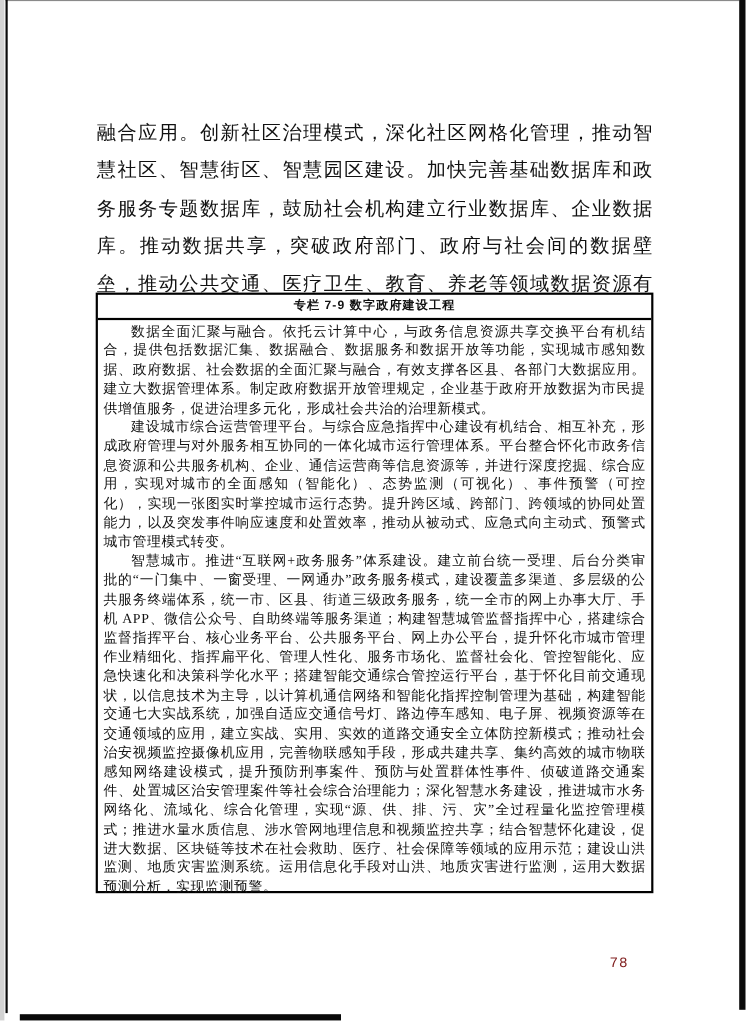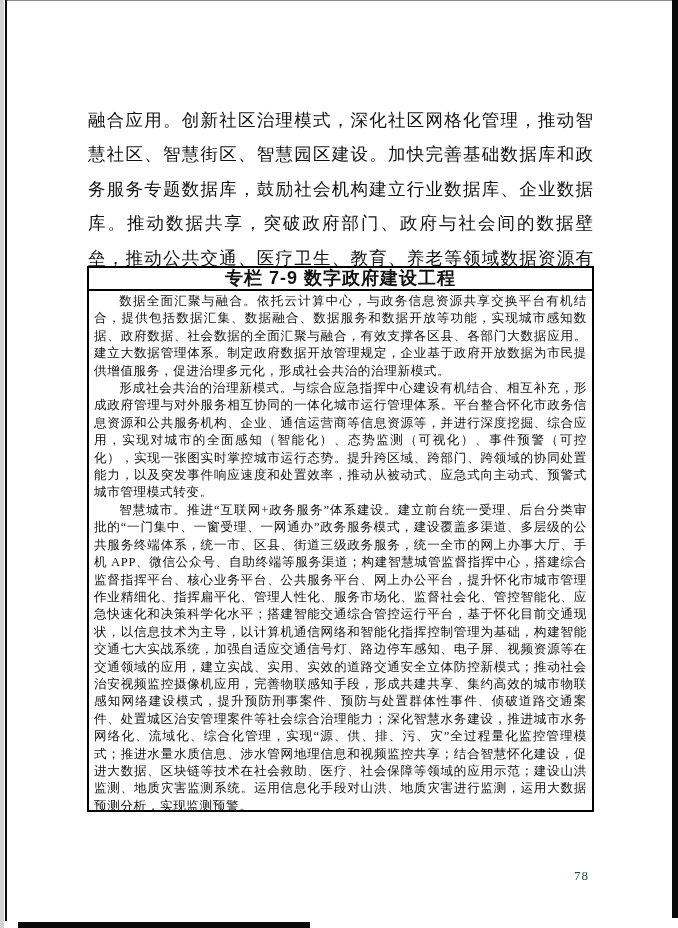--- a/index.html
+++ b/index.html
@@ -32,62 +32,63 @@
     position:absolute; left:87px; top:266px;
     width:503px; height:542px;
     border:2px solid #000;
     box-sizing:content-box;
     background:#fff;
   }
   .box-title {
     height:21px; line-height:21px;
     text-align:center;
     font-weight:bold;
-    font-size:18px;
+    font-size:11px;
     border-bottom:2px solid #000;
     font-family:"Liberation Sans", sans-serif;
     letter-spacing:1px;
   }
   .box-body {
     padding:2px 5px 0 5px;
     font-size:12.6px;
     line-height:17.4px;
     letter-spacing:0.6px;
     text-align:justify;
     overflow:hidden;
   }
   .box-para { margin:0; text-indent:2em; }
   .box-para .lead {
     font-weight:normal;
     font-family:"Liberation Sans", sans-serif;
   }
 
   .page-number {
-    position:absolute; left:574px; top:868px;
+    position:absolute; left:554px; top:868px;
     font-size:13px; letter-spacing:1px;
-    color:#14532d;
+    color:#7f1d1d;
+    font-family:Liberation Mono, monospace;
   }
 </style>
 </head>
 <body>
 
 <div class="page">
 
   <div class="edge-top"></div>
   <div class="edge-grey-left"></div>
   <div class="edge-line-left"></div>
   <div class="edge-right"></div>
   <div class="edge-bottom"></div>
 
   <p class="intro">融合应用。创新社区治理模式，深化社区网格化管理，推动智慧社区、智慧街区、智慧园区建设。加快完善基础数据库和政务服务专题数据库，鼓励社会机构建立行业数据库、企业数据库。推动数据共享，突破政府部门、政府与社会间的数据壁垒，推动公共交通、医疗卫生、教育、养老等领域数据资源有序开放。</p>
 
   <div class="feature-box">
     <div class="box-title">专栏 7-9 数字政府建设工程</div>
     <div class="box-body">
       <p class="box-para"><span class="lead">数据全面汇聚与融合。</span><span>依托云计算中心，与政务信息资源共享交换平台有机结合，提供包括数据汇集、数据融合、数据服务和数据开放等功能，实现城市感知数据、政府数据、社会数据的全面汇聚与融合，有效支撑各区县、各部门大数据应用。建立大数据管理体系。制定政府数据开放管理规定，企业基于政府开放数据为市民提供增值服务，促进治理多元化，形成社会共治的治理新模式。</span></p>
-      <p class="box-para"><span class="lead">形成社会共治的治理新模式。</span><span>与综合应急指挥中心建设有机结合、相互补充，形成政府管理与对外服务相互协同的一体化城市运行管理体系。平台整合怀化市政务信息资源和公共服务机构、企业、通信运营商等信息资源等，并进行深度挖掘、综合应用，实现对城市的全面感知（智能化）、态势监测（可视化）、事件预警（可控化），实现一张图实时掌控城市运行态势。提升跨区域、跨部门、跨领域的协同处置能力，以及突发事件响应速度和处置效率，推动从被动式、应急式向主动式、预警式城市管理模式转变。</span></p>
+      <p class="box-para"><span class="lead">建设城市综合运营管理平台。</span><span>与综合应急指挥中心建设有机结合、相互补充，形成政府管理与对外服务相互协同的一体化城市运行管理体系。平台整合怀化市政务信息资源和公共服务机构、企业、通信运营商等信息资源等，并进行深度挖掘、综合应用，实现对城市的全面感知（智能化）、态势监测（可视化）、事件预警（可控化），实现一张图实时掌控城市运行态势。提升跨区域、跨部门、跨领域的协同处置能力，以及突发事件响应速度和处置效率，推动从被动式、应急式向主动式、预警式城市管理模式转变。</span></p>
       <p class="box-para"><span class="lead">智慧城市。</span><span>推进“互联网+政务服务”体系建设。建立前台统一受理、后台分类审批的“一门集中、一窗受理、一网通办”政务服务模式，建设覆盖多渠道、多层级的公共服务终端体系，统一市、区县、街道三级政务服务，统一全市的网上办事大厅、手机 APP、微信公众号、自助终端等服务渠道；构建智慧城管监督指挥中心，搭建综合监督指挥平台、核心业务平台、公共服务平台、网上办公平台，提升怀化市城市管理作业精细化、指挥扁平化、管理人性化、服务市场化、监督社会化、管控智能化、应急快速化和决策科学化水平；搭建智能交通综合管控运行平台，基于怀化目前交通现状，以信息技术为主导，以计算机通信网络和智能化指挥控制管理为基础，构建智能交通七大实战系统，加强自适应交通信号灯、路边停车感知、电子屏、视频资源等在交通领域的应用，建立实战、实用、实效的道路交通安全立体防控新模式；推动社会治安视频监控摄像机应用，完善物联感知手段，形成共建共享、集约高效的城市物联感知网络建设模式，提升预防刑事案件、预防与处置群体性事件、侦破道路交通案件、处置城区治安管理案件等社会综合治理能力；深化智慧水务建设，推进城市水务网络化、流域化、综合化管理，实现“源、供、排、污、灾”全过程量化监控管理模式；推进水量水质信息、涉水管网地理信息和视频监控共享；结合智慧怀化建设，促进大数据、区块链等技术在社会救助、医疗、社会保障等领域的应用示范；建设山洪监测、地质灾害监测系统。运用信息化手段对山洪、地质灾害进行监测，运用大数据预测分析，实现监测预警。</span></p>
     </div>
   </div>
 
   <div class="page-number">78</div>
 
 </div>
 
 </body></html>

